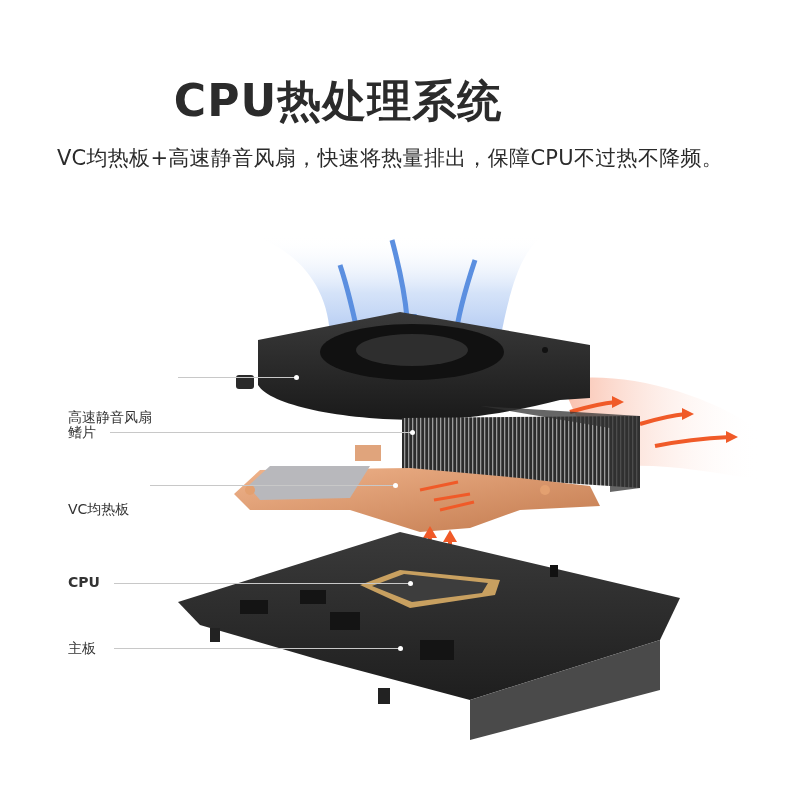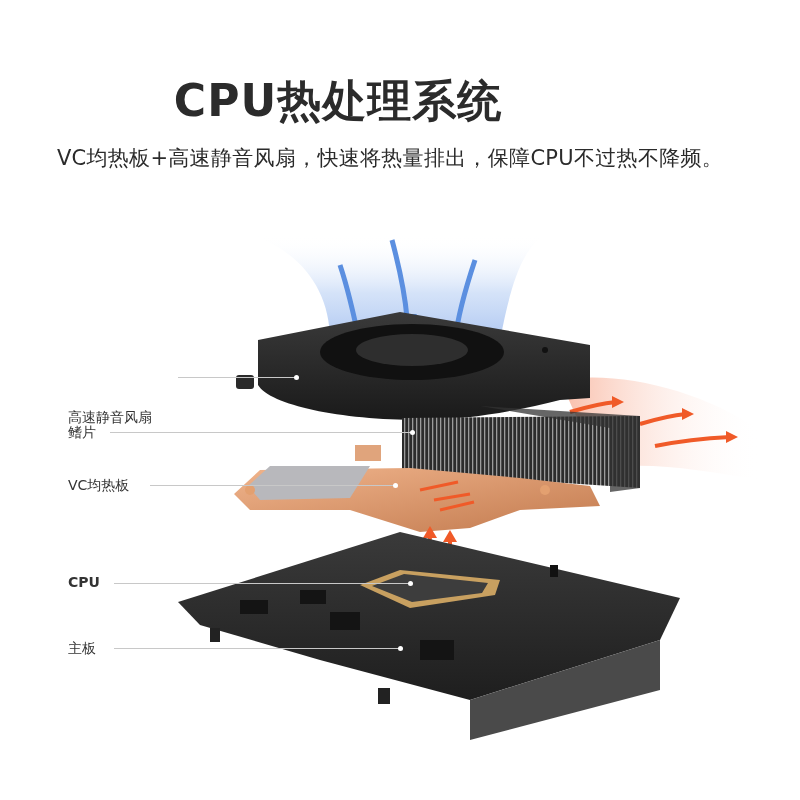--- a/index.html
+++ b/index.html
@@ -118,21 +118,21 @@
 </svg>
 
 <div class="label" style="top:384px;margin-top:25px;">高速静音风扇</div>
 <div class="leader" style="left:178px; top:377px; width:118px;"></div>
 <div class="dot" style="left:294px; top:375px;"></div>
 
 <div class="label" style="top:424px;">鳍片</div>
 <div class="leader" style="left:110px; top:432px; width:302px;"></div>
 <div class="dot" style="left:410px; top:430px;"></div>
 
-<div class="label" style="top:477px;">VC均热板</div>
+<div class="label" style="top:501px;">VC均热板</div>
 <div class="leader" style="left:150px; top:485px; width:245px;"></div>
 <div class="dot" style="left:393px; top:483px;"></div>
 
 <div class="label" style="top:574px;font-weight:bold;">CPU</div>
 <div class="leader" style="left:114px; top:583px; width:296px;"></div>
 <div class="dot" style="left:408px; top:581px;"></div>
 
 <div class="label" style="top:640px;font-family:Liberation Mono, monospace;">主板</div>
 <div class="leader" style="left:114px; top:648px; width:286px;"></div>
 <div class="dot" style="left:398px; top:646px;"></div>

